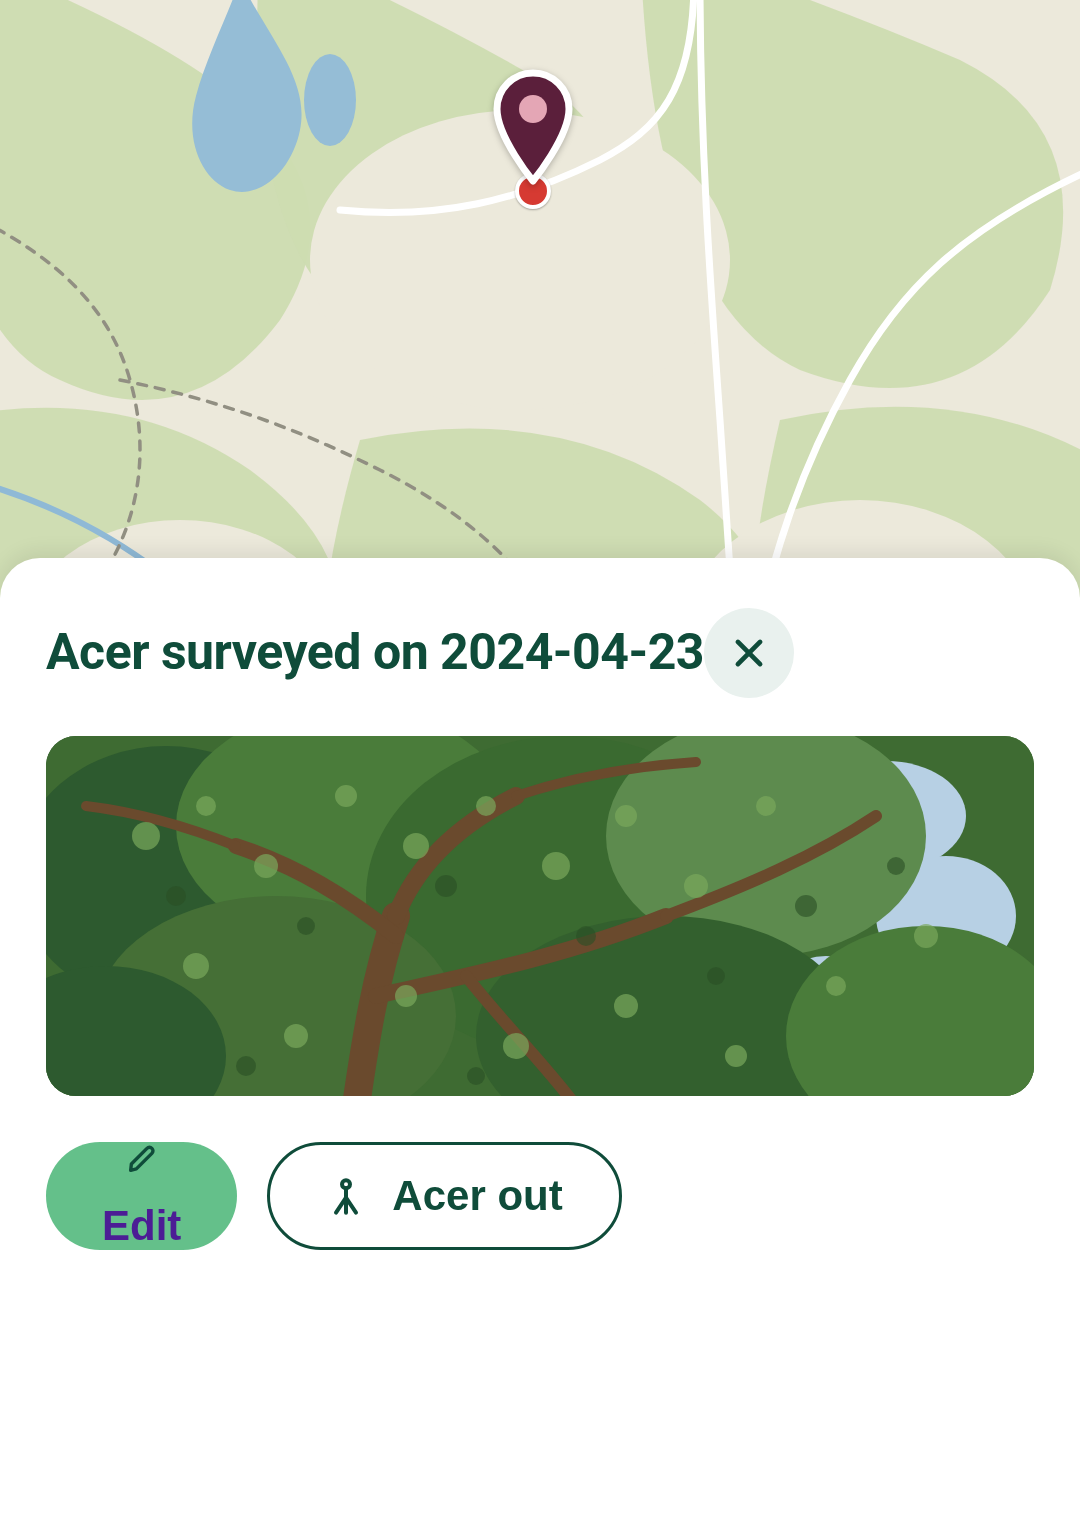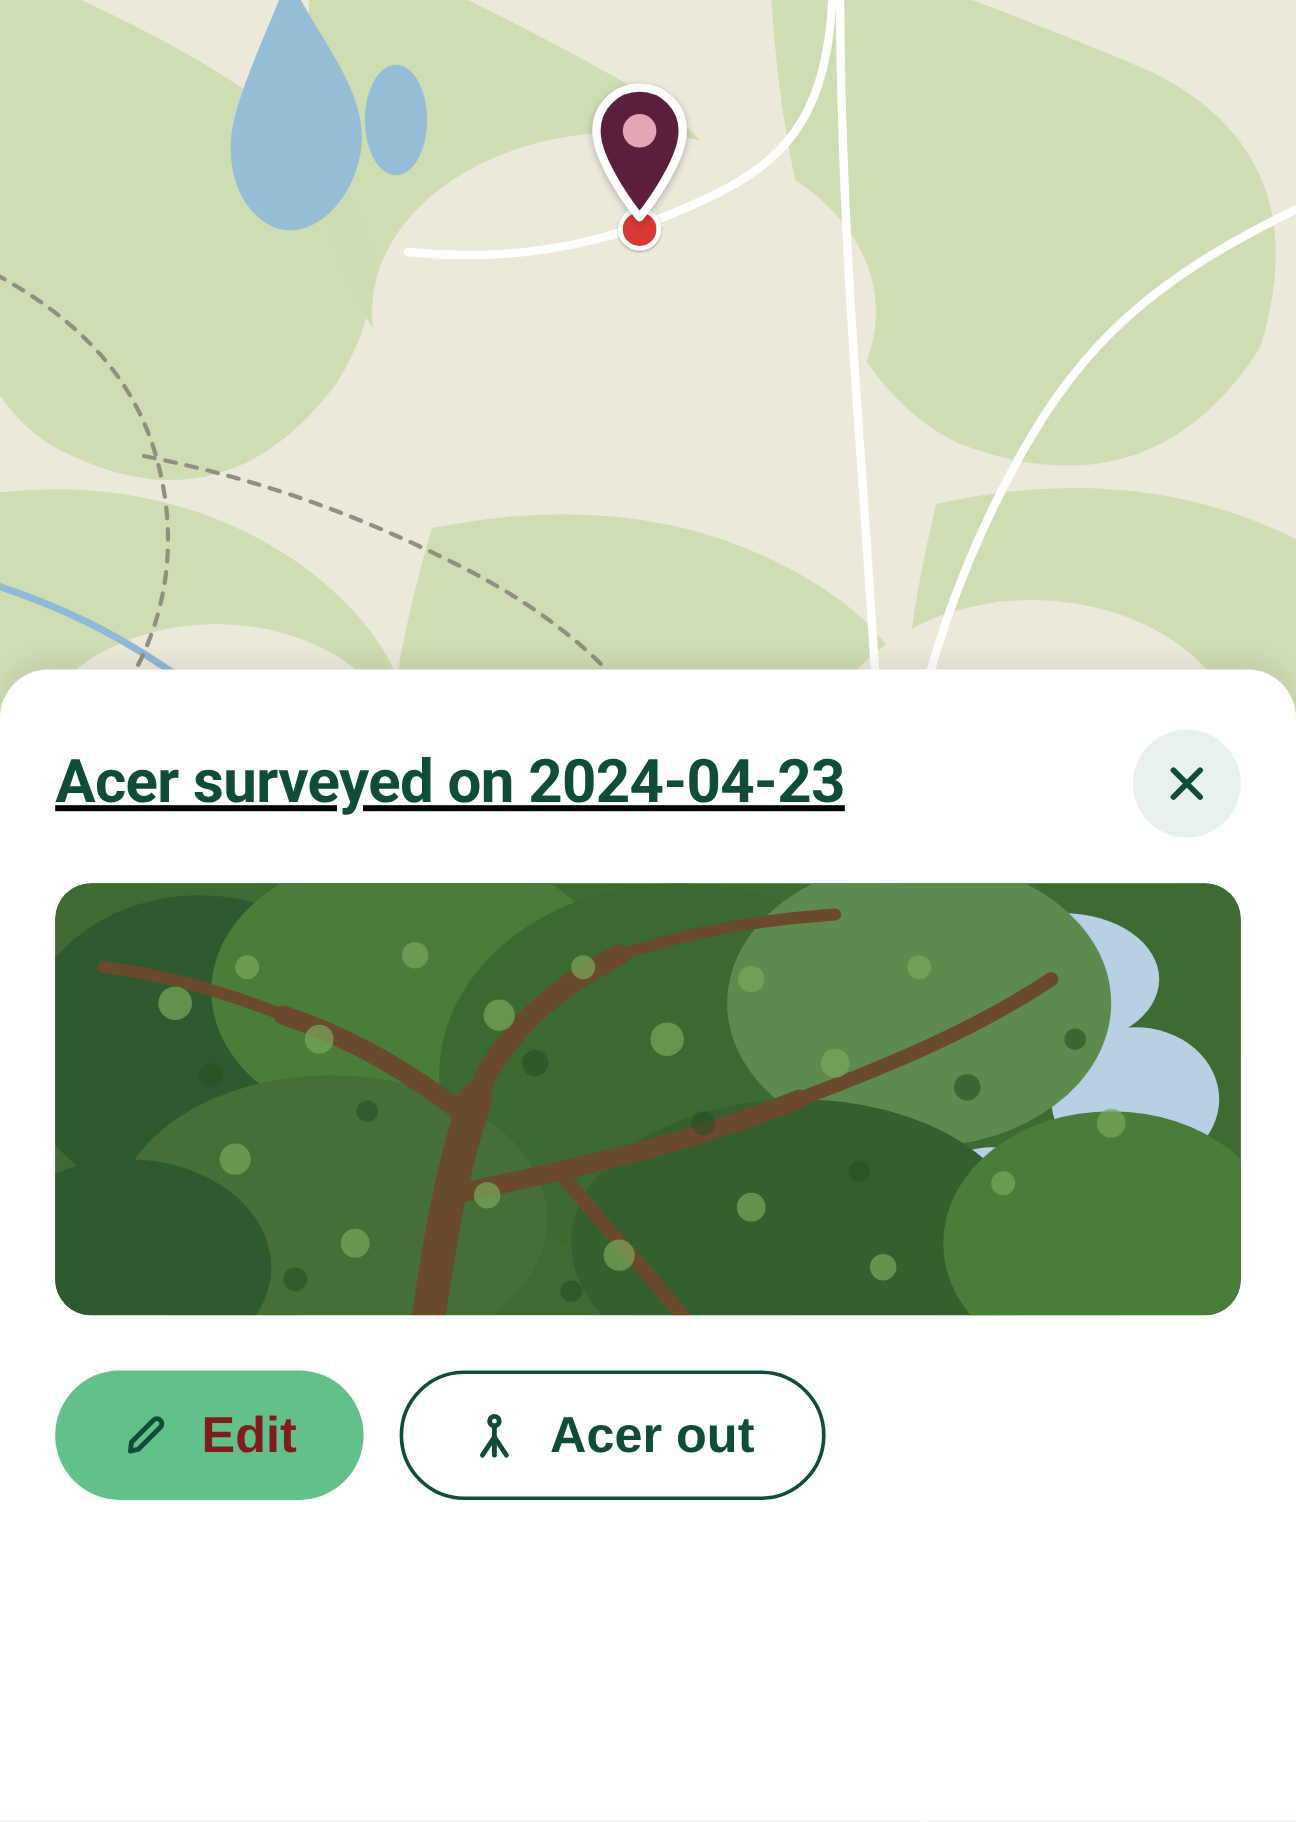--- a/index.html
+++ b/index.html
@@ -59,23 +59,22 @@
       height: 960px;
       background: #ffffff;
       border-top-left-radius: 40px;
       border-top-right-radius: 40px;
       padding: 50px 46px 0 46px;
       box-shadow: 0 -6px 20px rgba(0,0,0,0.08);
     }
     .sheet-header {
       display: flex;
       align-items: center;
-      justify-content: space-between;
+      justify-content: flex-start;
       margin-bottom: 38px;
-      text-decoration: underline;
     }
     .sheet-title {
       font-size: 50px;
       font-weight: 700;
       color: #0f4c3a;
       letter-spacing: -0.5px;
       line-height: 1.15;
     }
     .close-btn {
       width: 90px;
@@ -130,22 +129,23 @@
       font-weight: 600;
       cursor: pointer;
       padding: 0 56px;
     }
     .btn svg {
       width: 40px;
       height: 40px;
     }
     .btn-primary {
       background: #64c08a;
-      color: #7f1d1d;
+      color: #4c1d95;
       border: none;
+      flex-direction: column;
     }
     .btn-secondary {
       background: #ffffff;
       color: #0f4c3a;
       border: 3px solid #0f4c3a;
     }
   </style>
 </head>
 <body>
 

